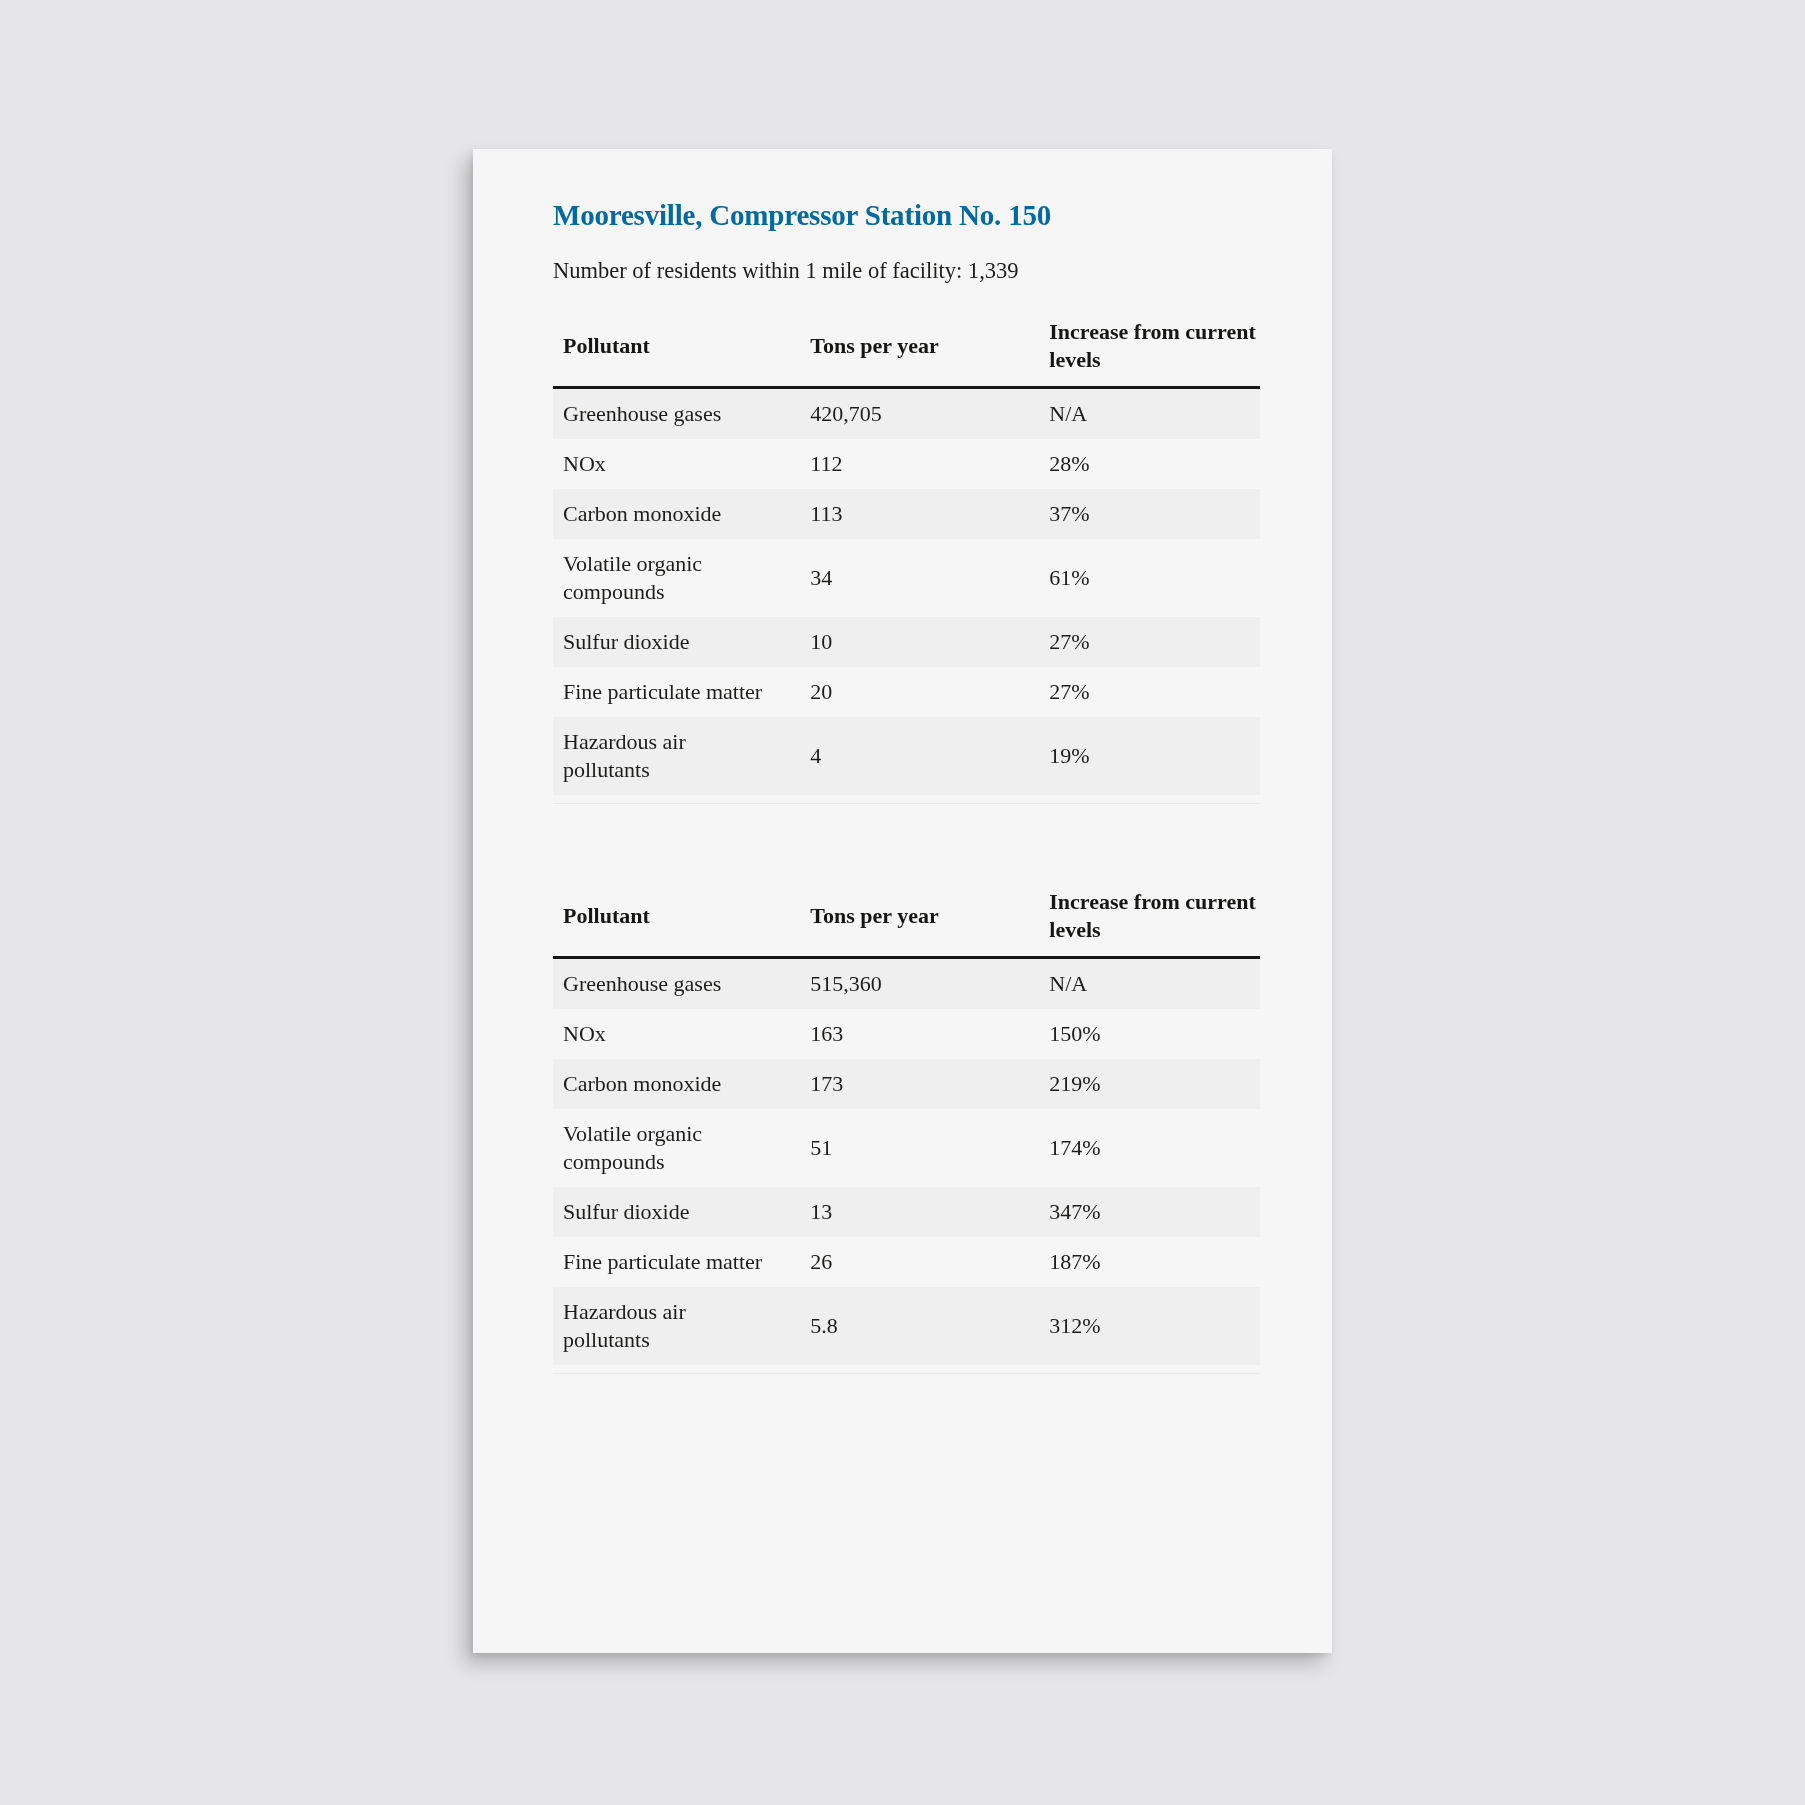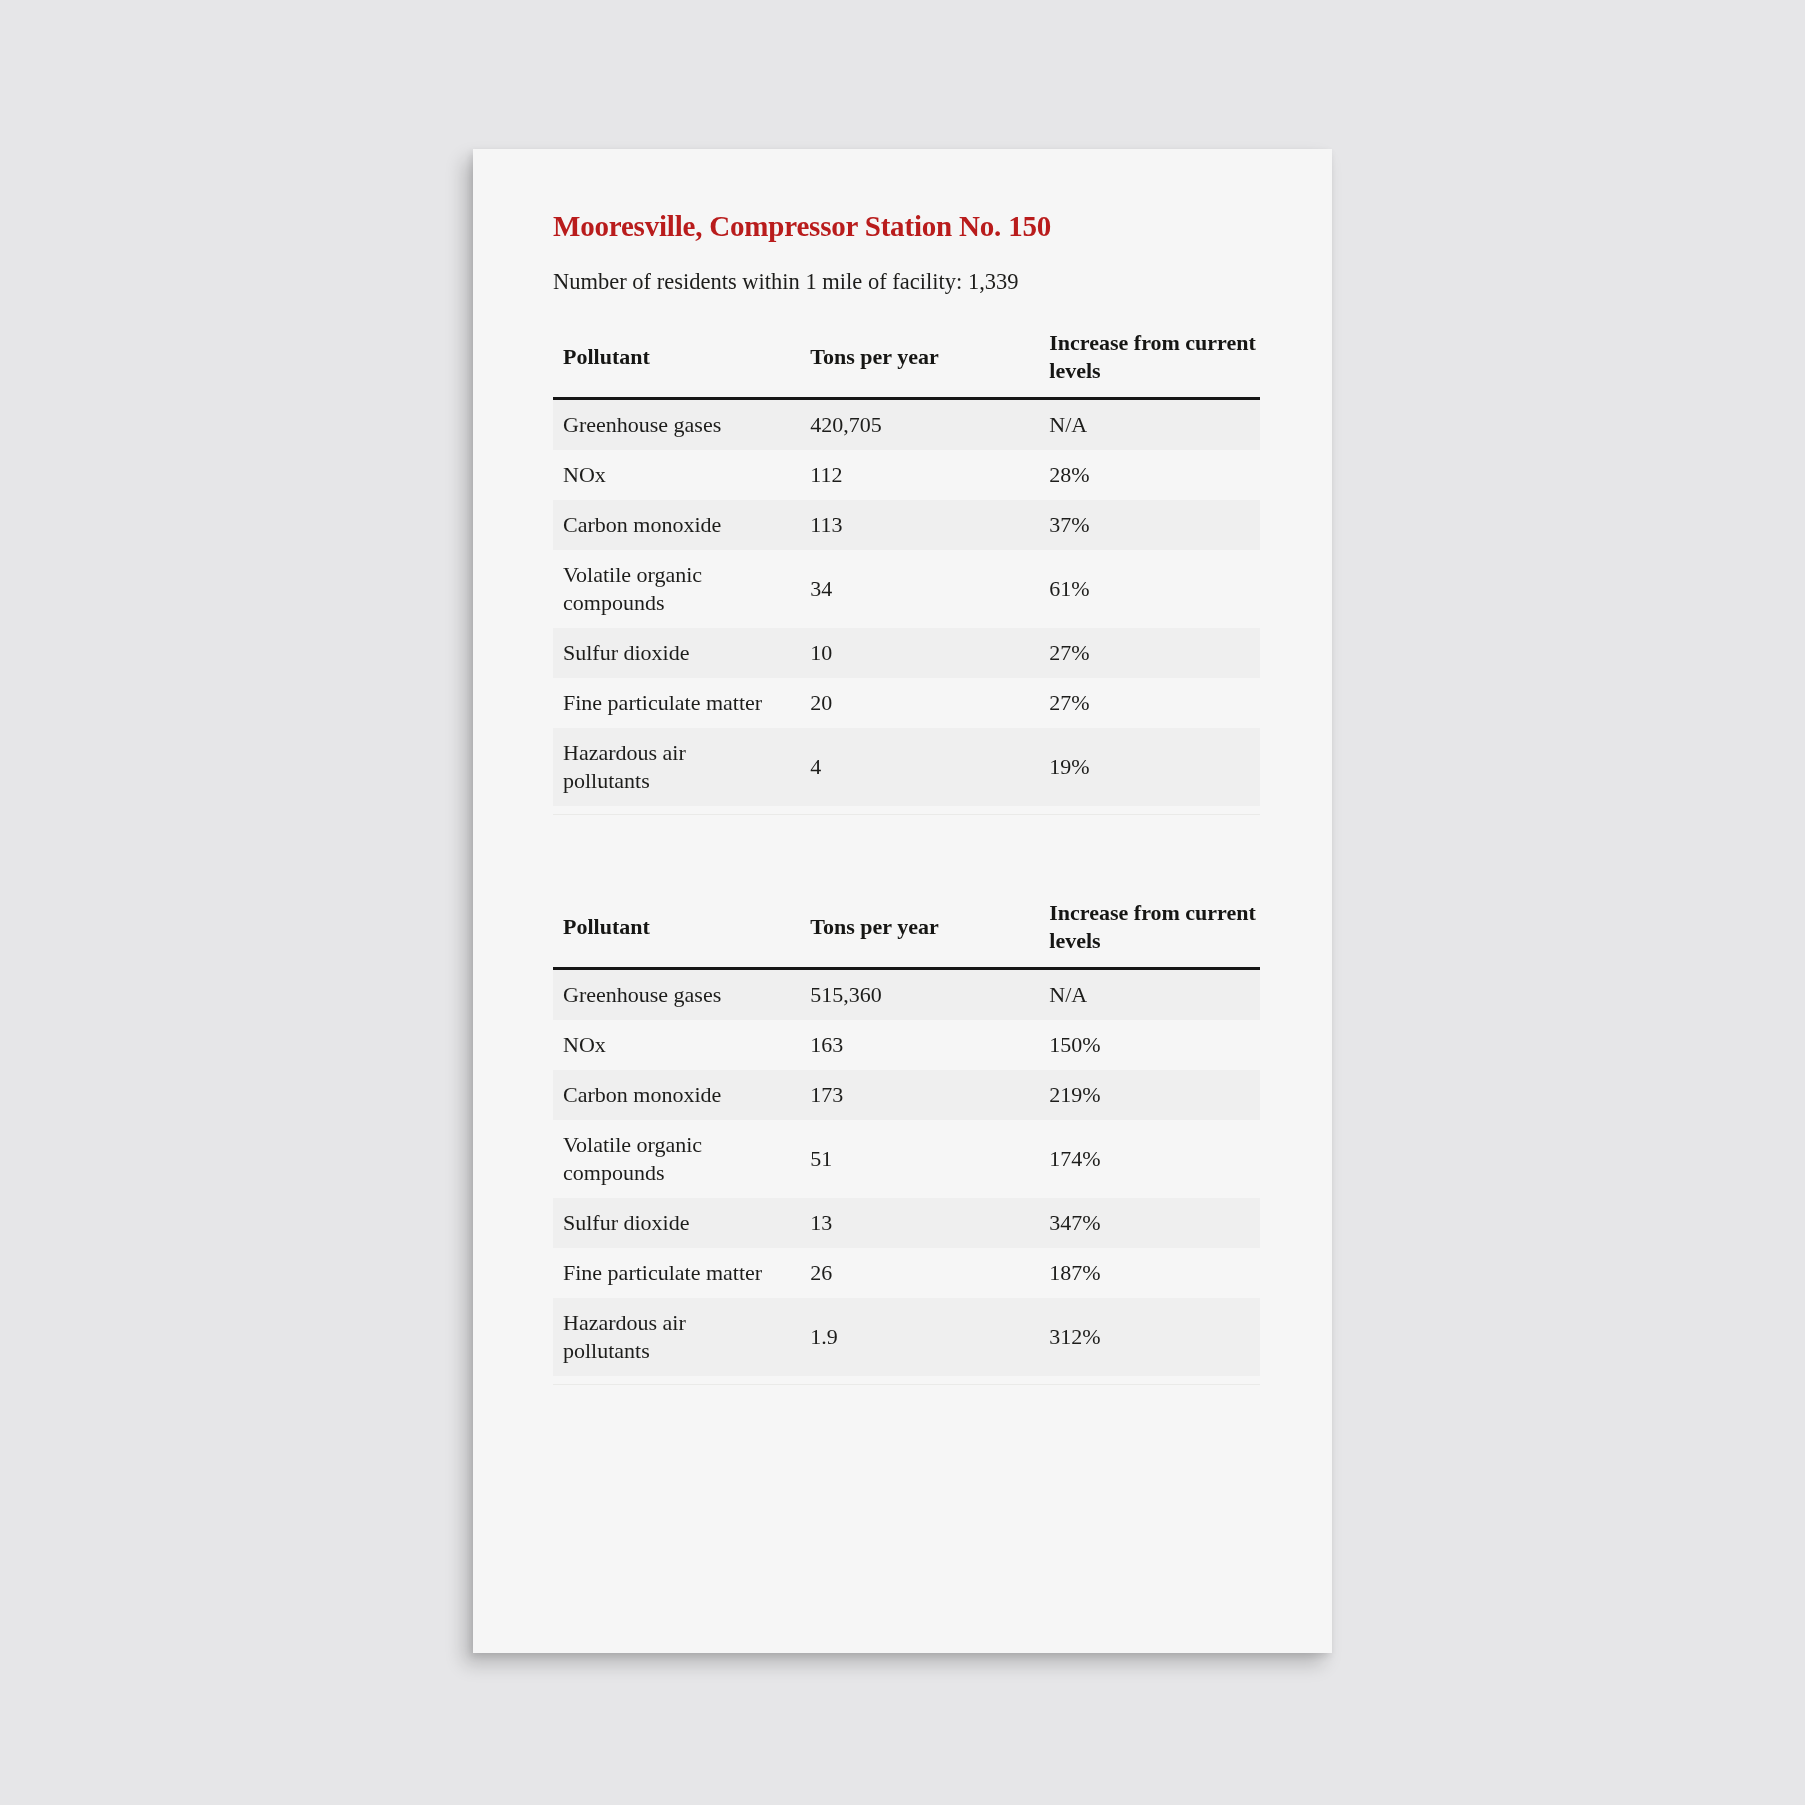--- a/index.html
+++ b/index.html
@@ -18,22 +18,22 @@
     box-sizing: border-box;
     padding: 49px 72px 0 80px;
     background: #f6f6f6;
     box-shadow: -9px 11px 18px rgba(0,0,0,0.20), -2px 3px 7px rgba(0,0,0,0.10);
   }
   .section-title {
     font-size: 29px;
     font-weight: 700;
     line-height: 1.2;
     letter-spacing: -0.2px;
-    color: #b91c1c;
-    margin: 11px 0 24px 0;
+    color: #0369a1;
+    margin: 0 0 24px 0;
   }
   .subtitle {
     font-size: 22.5px;
     line-height: 27px;
     margin: 0 0 34px 0;
   }
   table.pollutant-table {
     width: 100%;
     border-collapse: collapse;
     table-layout: fixed;
@@ -175,21 +175,21 @@
           <td>13</td>
           <td>347%</td>
         </tr>
         <tr>
           <td>Fine particulate matter</td>
           <td>26</td>
           <td>187%</td>
         </tr>
         <tr>
           <td>Hazardous air pollutants</td>
-          <td>1.9</td>
+          <td>5.8</td>
           <td>312%</td>
         </tr>
       </tbody>
     </table>
     <div class="table-bottom-rule"></div>
   </div>
 
 
 </div>
 

